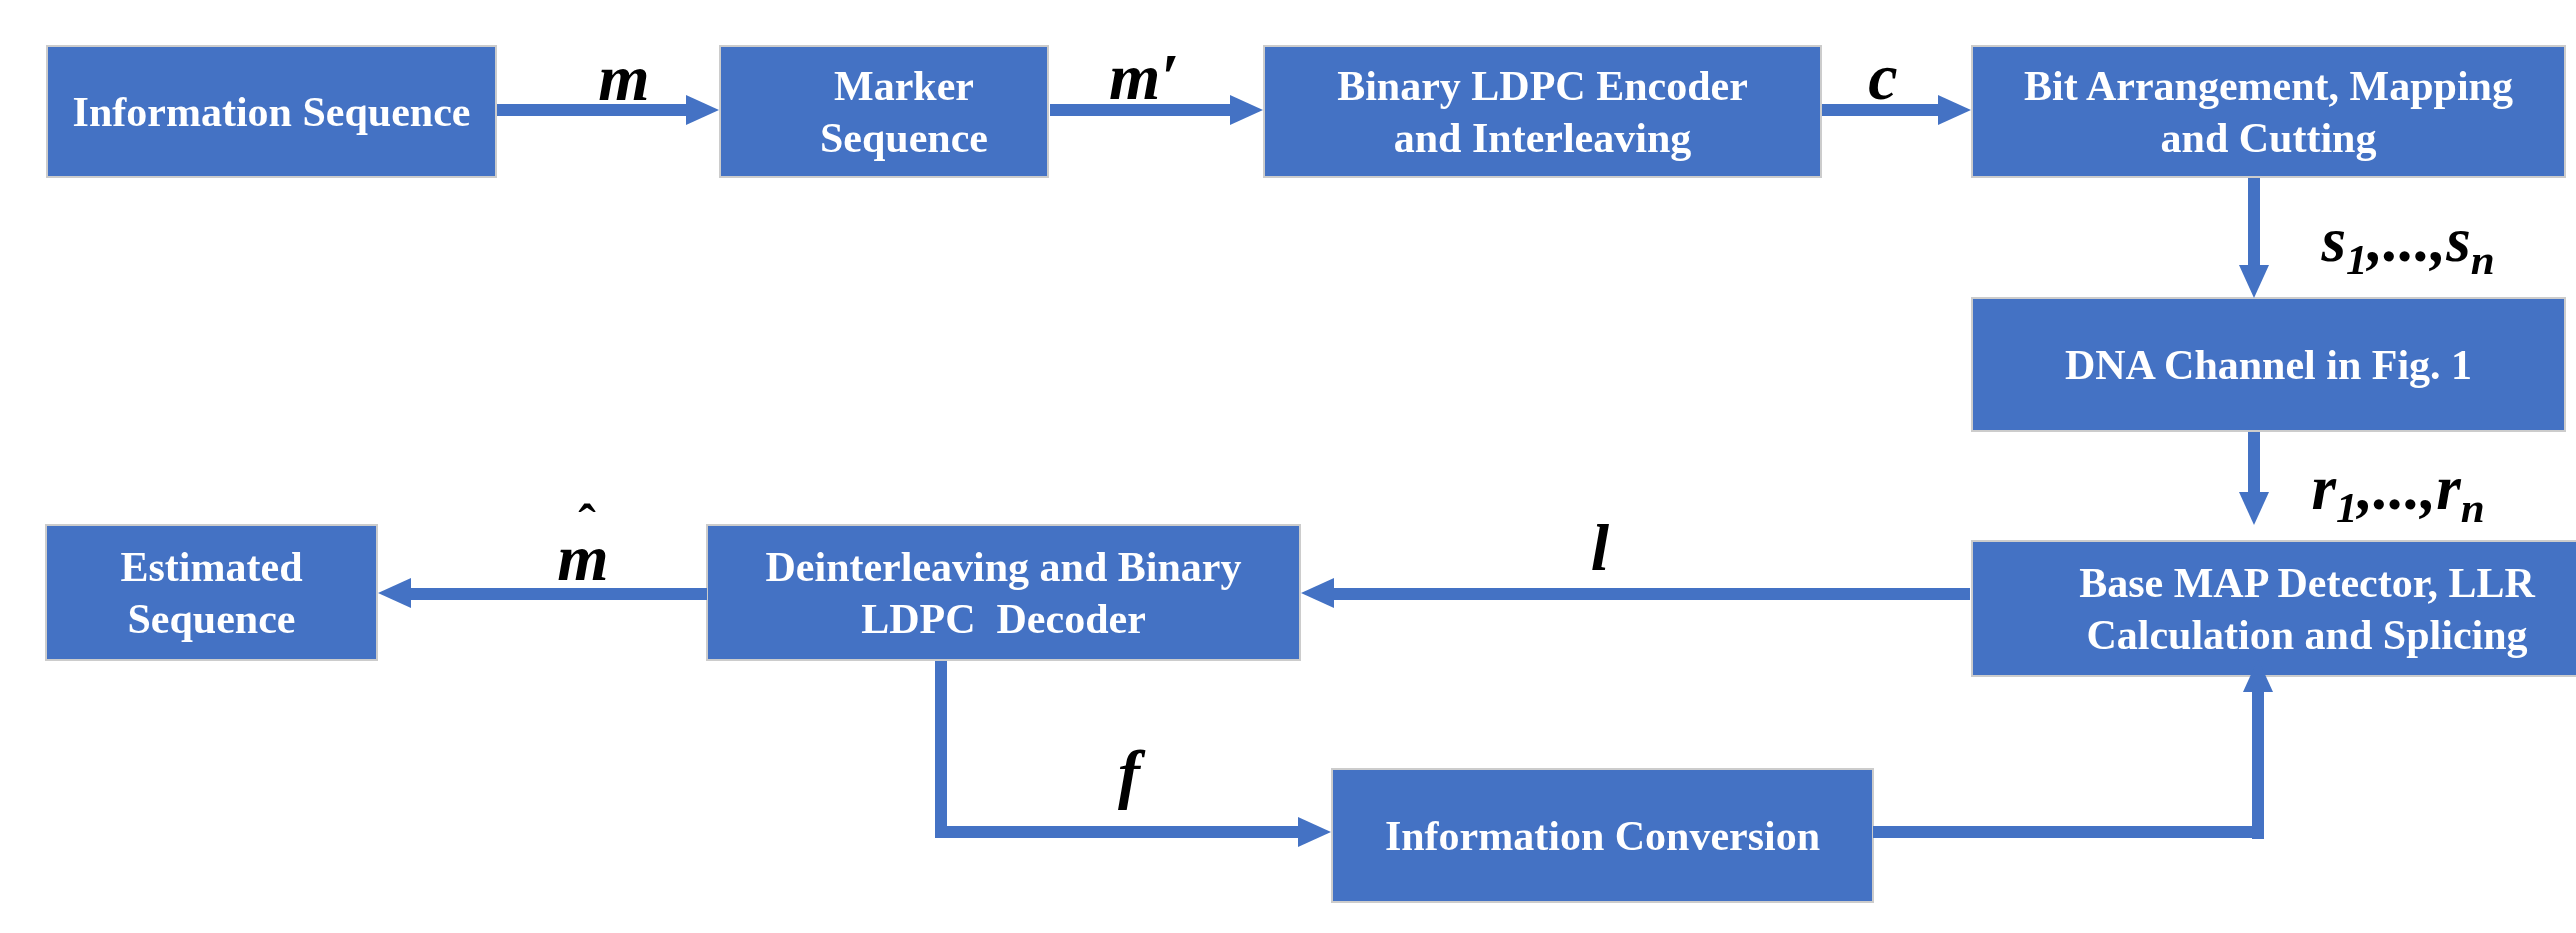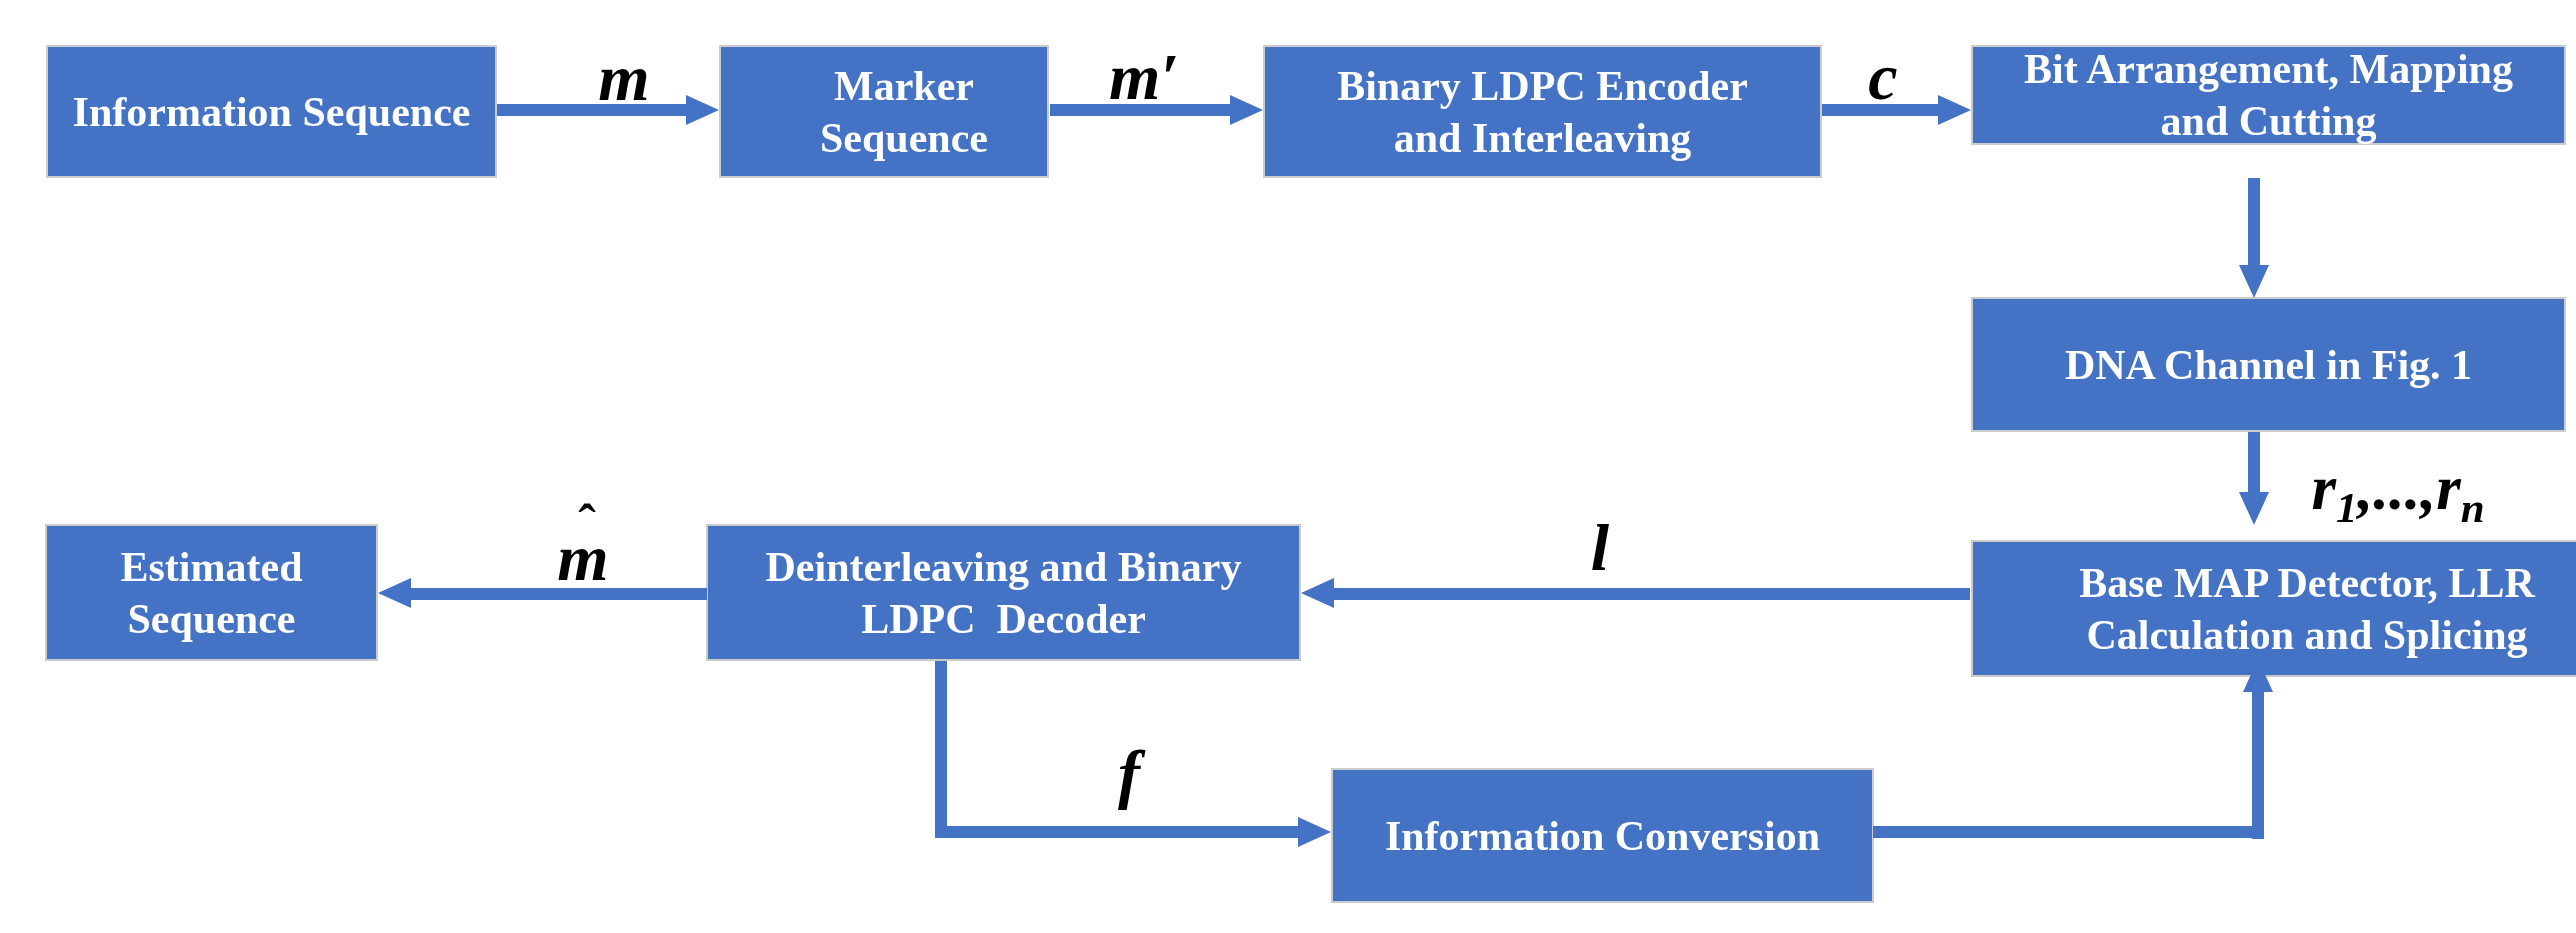--- a/index.html
+++ b/index.html
@@ -58,21 +58,21 @@
     left:58%;
     top:-0.52em;
     transform:translateX(-50%);
     font-style:normal;
     font-size:0.8em;
   }
   
   #b-info-seq   {left:46px;  top:45px;  width:451px; height:133px;}
   #b-marker     {left:719px; top:45px;  width:330px; height:133px;padding-left:40px;}
   #b-encoder    {left:1263px;top:45px;  width:559px; height:133px;}
-  #b-bitarr     {left:1971px;top:45px;  width:595px; height:100px;}
+  #b-bitarr     {left:1971px;top:45px;  width:595px; height:133px;}
   #b-dna        {left:1971px;top:297px; width:595px; height:135px;}
   #b-estimated  {left:45px;  top:524px; width:333px; height:137px;}
   #b-decoder    {left:706px; top:524px; width:595px; height:137px;}
   #b-detector   {left:1971px;top:524px; width:672px; height:137px;margin-top:16px;}
   #b-infoconv   {left:1331px;top:768px; width:543px; height:135px;}
   
   #a-m-shaft    {left:497px; top:104px; width:192px; height:12px;}
   #a-m-head     {left:686px; top:95px;}
   #a-mp-shaft   {left:1050px;top:104px; width:184px; height:12px;}
   #a-mp-head    {left:1230px;top:95px;}
@@ -174,20 +174,21 @@
   <div class="head head-right" id="a-f-head"></div>
 
   <div class="shaft" id="a-e-hshaft"></div>
   <div class="shaft" id="a-e-vshaft"></div>
   <div class="head head-up" id="a-e-head"></div>
 
   <div class="mlabel" id="l-m">m</div>
   <div class="mlabel" id="l-mp">m′</div>
   <div class="mlabel" id="l-c">c</div>
 
+  <div class="mlabel seq" id="l-s"><span>s</span><span class="sub">1</span><span>,...,</span><span>s</span><span class="sub">n</span></div>
 
   <div class="mlabel seq" id="l-r"><span>r</span><span class="sub">1</span><span>,...,</span><span>r</span><span class="sub">n</span></div>
 
   <div class="mlabel" id="l-mhat"><span class="mhat"><span class="hat">ˆ</span><span>m</span></span></div>
 
   <div class="mlabel" id="l-l">l</div>
   <div class="mlabel" id="l-f">f</div>
 
 </div>
 

